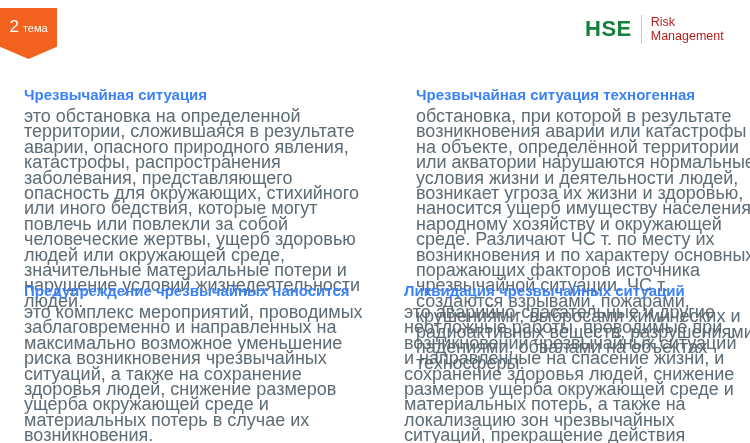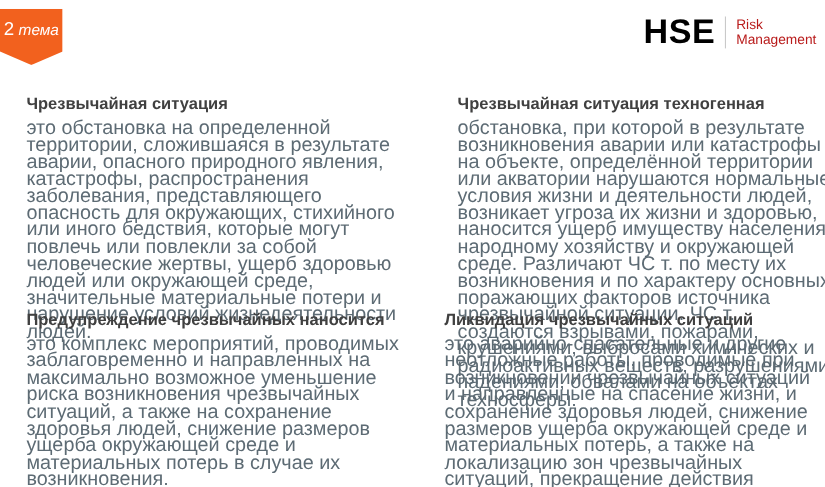--- a/index.html
+++ b/index.html
@@ -23,54 +23,54 @@
     clip-path: polygon(0 0, 100% 0, 100% 76%, 50% 100%, 0 76%);
     color: #ffffff;
     display: flex;
     justify-content: center;
     align-items: baseline;
     gap: 4px;
     padding-top: 0;
     box-sizing: border-box;
   }
   .badge-num   { font-size: 17px; line-height: 38px; }
-  .badge-label { font-size: 14px; line-height: 38px; font-style: italic; }
+  .badge-label { font-size: 11px; line-height: 38px; }
 
   
   .logo {
     position: absolute;
     left: 585px;
     top: 13px;
     display: flex;
     align-items: center;
     white-space: nowrap;
   }
   .logo-text {
-    color: #000000;
+    color: #15803d;
     font-weight: 700;
-    font-size: 31px;
+    font-size: 22px;
     letter-spacing: 0.5px;
     line-height: 32px;
   }
   .logo-divider {
     width: 1px;
     height: 29px;
     background: #c9c9c9;
     margin: 0 9px 0 9px;
   }
   .logo-subtitle {
     font-size: 12.5px;
     color: #b91c1c;
     line-height: 14.5px;
   }
 
   
   .section { position: absolute; }
   .section-title {
-    color: #404040;
+    color: #3b82f6;
     font-size: 15px;
     font-weight: 700;
     line-height: 18px;
     margin: 0 0 5px 0;
   }
   .section-body {
     color: #5D6B74;
     font-size: 18px;
     line-height: 15.4px;
     margin: 0;

